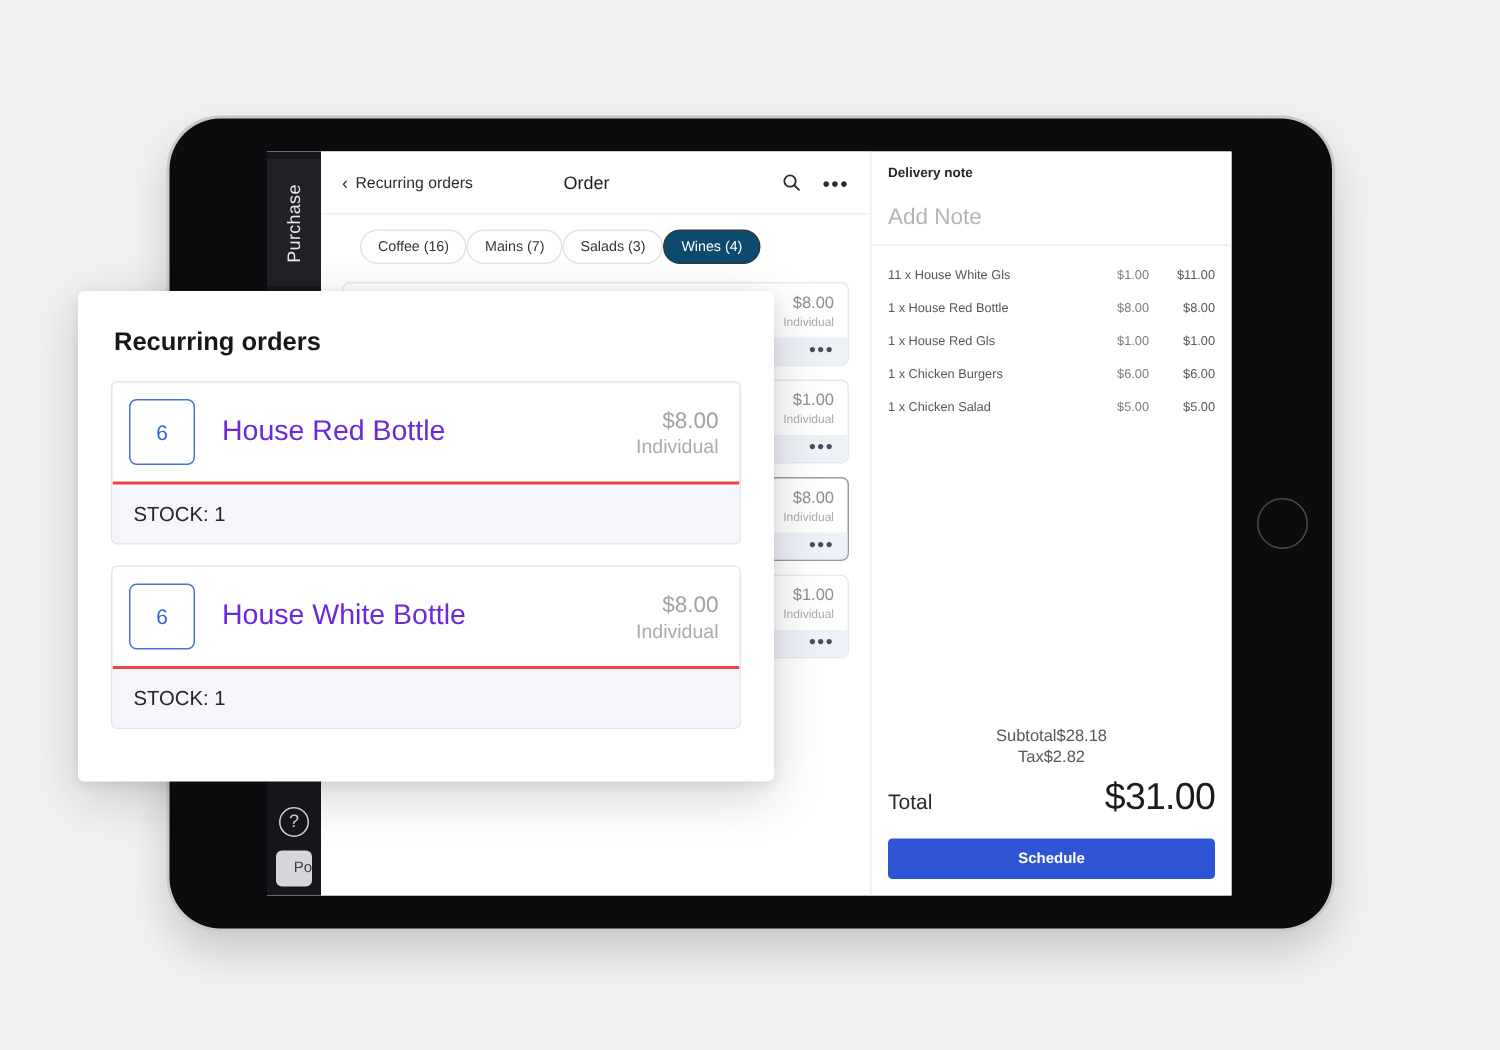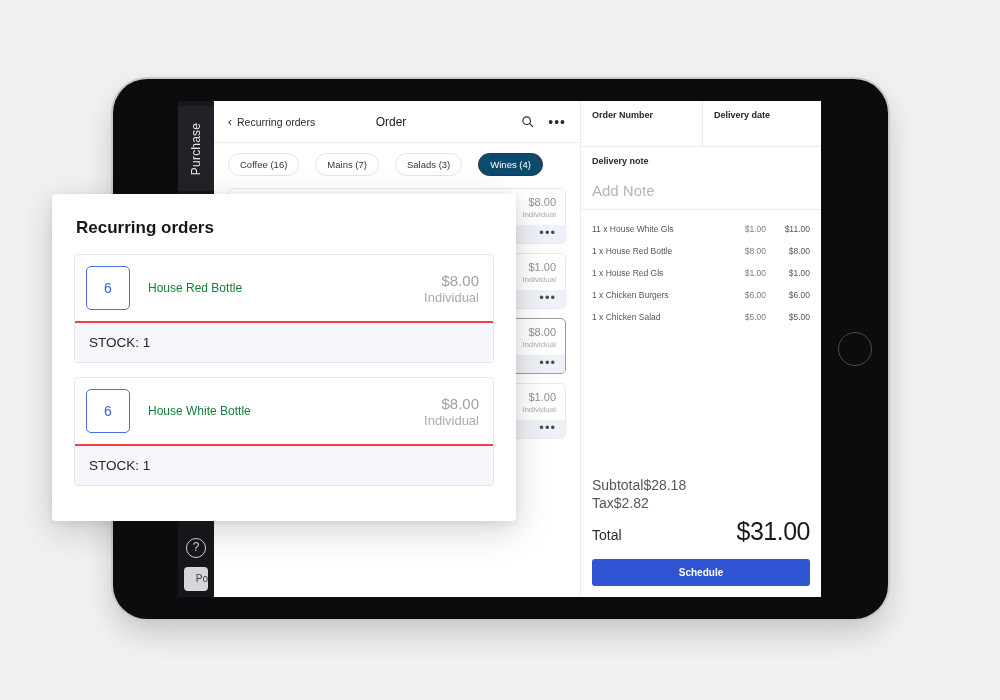--- a/index.html
+++ b/index.html
@@ -97,21 +97,21 @@
     text-align: center; font-size: 12px; color: #1d1d21;
     pointer-events: none;
   }
   #topbar-actions {
     margin-left: auto; display: flex; align-items: center; gap: 14px;
   }
   .tb-icon { color: #2b2b30; display: flex; align-items: center; }
   #dots-icon { font-size: 14px; letter-spacing: 1px; line-height: 8px; }
 
   #chips-row {
-    display: flex; gap: 16px; padding: 10px 14px 12px;
+    display: flex; gap: 0; padding: 10px 26px 12px;
     background: #fff;
   }
   .chip {
     border: 1px solid #e2e3e6; border-radius: 14px;
     padding: 5px 11px; font-size: 9.5px; color: #35363b;
     background: #fff; white-space: nowrap;
   }
   .chip.active { background: #0c4a6e; border-color: #34343c; color: #fff; }
 
   #product-grid {
@@ -157,22 +157,22 @@
   .line-item {
     display: flex; align-items: center;
     padding: 6px 11px; font-size: 8.5px; color: #55575e;
   }
   .li-name { flex: 1; }
   .li-unit { width: 40px; text-align: right; color: #7b7d84; }
   .li-total { width: 44px; text-align: right; color: #55575e; }
 
   #totals { padding: 0 11px 6px; }
   .total-row {
-    display: flex; justify-content: flex-start;
-    font-size: 14px; color: #55575e; padding: 1px 0;
+    display: flex; justify-content: center;
+    font-size: 11px; color: #55575e; padding: 1px 0;
   }
   #grand-row {
     display: flex; justify-content: space-between;
     align-items: baseline; margin-top: 5px;
   }
   #grand-label { font-size: 14px; color: #2a2b30; }
   #grand-value { font-size: 25px; color: #1a1b1f; letter-spacing: -0.5px; }
   #schedule-button {
     margin: 7px 11px 11px; height: 27px;
     background: #2f55d4; border-radius: 3px;
@@ -201,21 +201,21 @@
     padding: 11px 14px 11px 11px;
   }
   .ro-qty {
     width: 44px; height: 44px;
     border: 1.4px solid #4b6fe0; border-radius: 5px;
     color: #3761dd; font-size: 14px;
     display: flex; align-items: center; justify-content: center;
     flex-shrink: 0;
   }
   .ro-name {
-    margin-left: 18px; font-size: 12px; color: #15803d;
+    margin-left: 18px; font-size: 19px; color: #6d28d9;
     flex: 1;
   }
   .ro-price-wrap { text-align: right; }
   .ro-price { font-size: 15px; color: #9fa1a8; line-height: 1.2; }
   .ro-unit { font-size: 13px; color: #a9abb2; }
   .ro-stock {
     background: #f4f6fc; border-top: 2px solid #ef4444;
     padding: 12px 14px; font-size: 13.5px; color: #25262b;
   }
 </style>
@@ -311,24 +311,20 @@
               </div>
               <div class="pc-bottom">
                 <span class="pc-dots">•••</span>
               </div>
             </div>
           </div>
         </div>
 
         <div id="order-panel">
 
-          <div id="order-head">
-            <div class="oh-col">Order Number</div>
-            <div class="oh-col">Delivery date</div>
-          </div>
 
           <div id="delivery-note">
             <div id="dn-label">Delivery note</div>
             <div id="dn-placeholder">Add Note</div>
           </div>
 
           <div id="line-items">
             <div class="line-item">
               <span class="li-name">11 x House White Gls</span>
               <span class="li-unit">$1.00</span>

